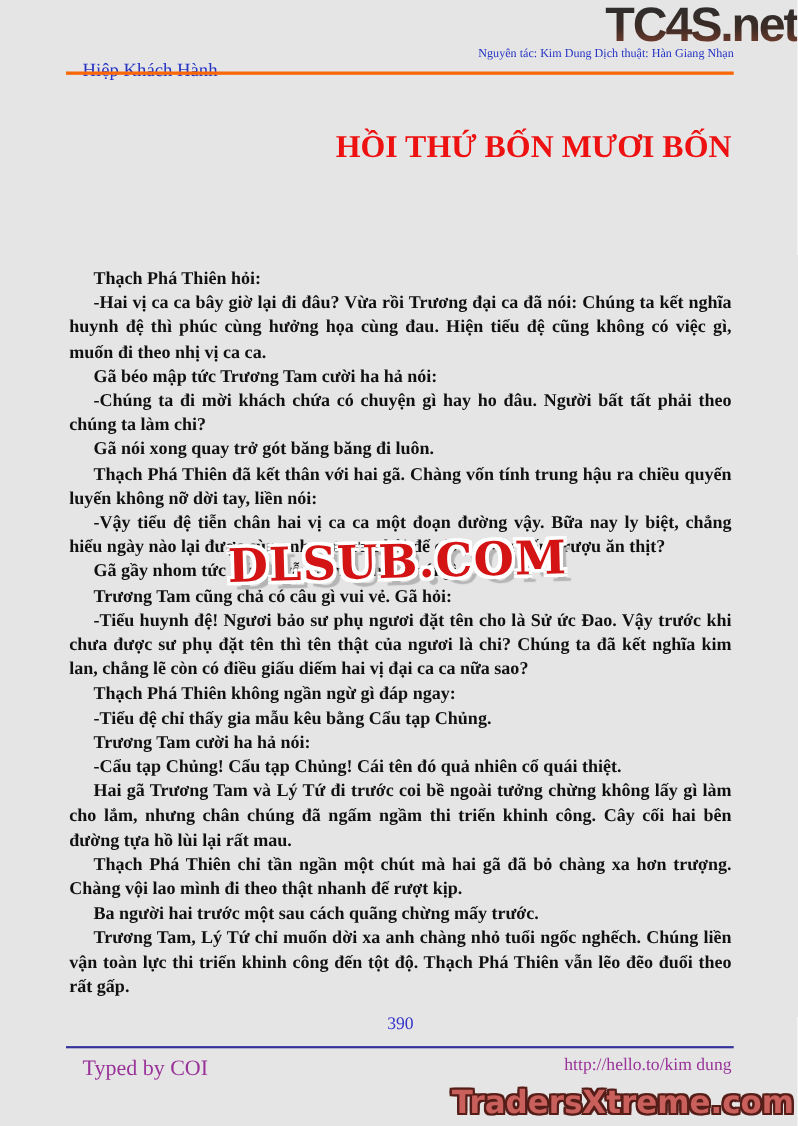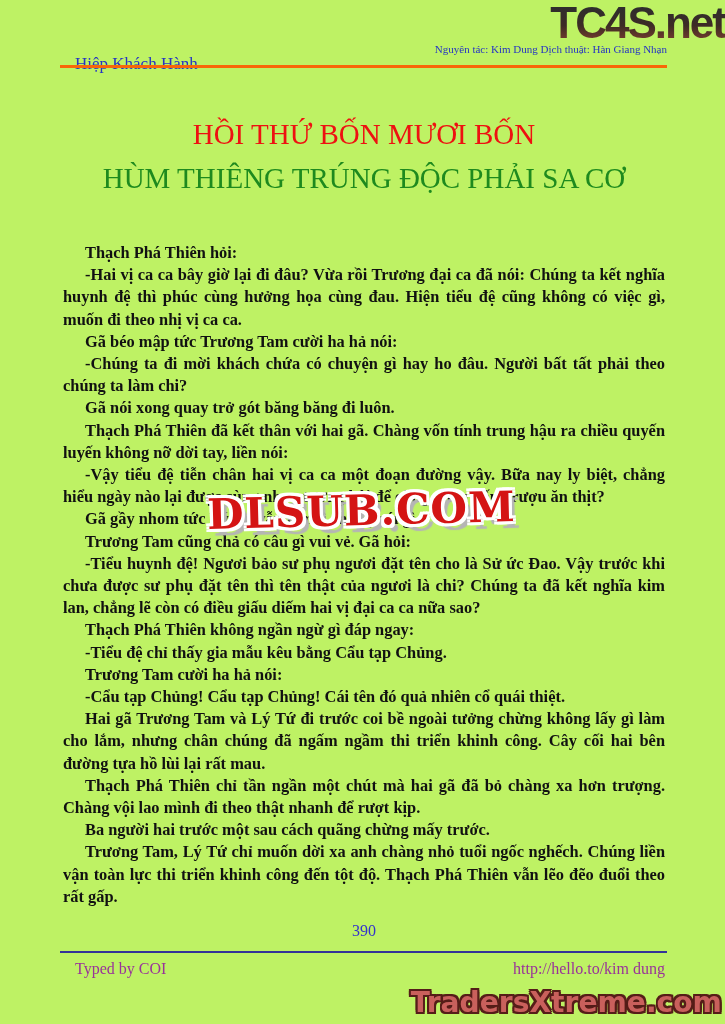--- a/index.html
+++ b/index.html
@@ -1,39 +1,39 @@
 <!DOCTYPE html>
 <html><head>
 <meta charset="utf-8">
 <style>
   html,body{margin:0;padding:0;background:#ffffff;}
   .page{
     position:relative;
     width:725px;height:1024px;
-    background:#bef264;
+    background:#e5e5e5;
     overflow:hidden;
     font-family:"Liberation Serif","DejaVu Serif",serif;
     color:#111;
   }
   
   .tc4s{
     position:absolute;top:-2px;right:0px;
     font-family:"Liberation Sans","DejaVu Sans",sans-serif;
     font-weight:bold;font-size:44px;letter-spacing:-2px;
     background:linear-gradient(#2e2e2e 15%,#3c2b25 55%,#6b3a2c 80%,#9a654f 100%);
     -webkit-background-clip:text;background-clip:text;
     -webkit-text-fill-color:transparent;color:#4a2c22;
     white-space:nowrap;
   }
   
   .hdr-left{position:absolute;left:75px;top:54px;font-size:17px;color:#2634c4;}
   .hdr-right{position:absolute;right:58px;top:43px;font-size:11px;color:#2634c4;white-space:nowrap;}
   .hdr-rule{position:absolute;left:60px;top:65px;width:607px;height:3px;background:#f86708;}
   
-  .title{position:absolute;left:63px;top:112px;width:602px;text-align:center;line-height:44px;white-space:nowrap;}
+  .title{position:absolute;left:63px;top:112px;width:602px;text-align:right;line-height:44px;white-space:nowrap;font-weight:bold;}
   .title .t1{font-size:29px;color:#ee1111;}
   .title .t2{font-size:29px;color:#1e8a1e;}
   
   .body-text{position:absolute;left:63px;top:242px;width:602px;}
   .body-text p{
     margin:0;padding:0;
     font-size:16.4px;line-height:22.2px;
     text-align:justify;text-indent:22px;font-weight:bold;
   }
   
@@ -45,21 +45,21 @@
     transform:rotate(-1.5deg);
     text-shadow:
       -3px -3px 0 #fff, 3px -3px 0 #fff, -3px 3px 0 #fff, 3px 3px 0 #fff,
       -3px 0 0 #fff, 3px 0 0 #fff, 0 -3px 0 #fff, 0 3px 0 #fff,
       6px 7px 1px #b5b5b5;
     white-space:nowrap;
   }
   
   .pagenum{position:absolute;left:63px;top:922px;width:602px;text-align:center;font-size:16px;color:#3333cc;}
   .ftr-rule{position:absolute;left:60px;top:951px;width:607px;height:2px;background:#333399;}
-  .ftr-left{position:absolute;left:75px;top:960px;font-size:16px;color:#993399;}
+  .ftr-left{position:absolute;left:75px;top:960px;font-size:20px;color:#993399;}
   .ftr-right{position:absolute;right:60px;top:960px;font-size:16px;color:#993399;}
   
   .traders{
     position:absolute;right:3px;top:985px;
     font-family:"DejaVu Sans","Liberation Sans",sans-serif;
     font-weight:bold;font-size:29px;letter-spacing:0px;
     color:#c9605c;
     text-shadow:
       -2px -2px 0 #551d18, 2px -2px 0 #551d18, -2px 2px 0 #551d18, 2px 2px 0 #551d18,
       -2px 0 0 #551d18, 2px 0 0 #551d18, 0 -2px 0 #551d18, 0 2px 0 #551d18,
@@ -74,21 +74,20 @@
 <div class="page">
 
   <div class="tc4s">TC4S.net</div>
 
   <div class="hdr-left">Hiệp Khách Hành</div>
   <div class="hdr-right">Nguyên tác: Kim Dung  Dịch thuật: Hàn Giang Nhạn</div>
   <div class="hdr-rule"></div>
 
   <div class="title">
     <div class="t1">HỒI THỨ BỐN MƯƠI BỐN</div>
-    <div class="t2">HÙM THIÊNG TRÚNG ĐỘC PHẢI SA CƠ</div>
   </div>
 
   <div class="body-text" id="body-text">
       <p>Thạch Phá Thiên hỏi:</p>
       <p>-Hai vị ca ca bây giờ lại đi đâu? Vừa rồi Trương đại ca đã nói: Chúng ta kết nghĩa huynh đệ thì phúc cùng hưởng họa cùng đau. Hiện tiểu đệ cũng không có việc gì, muốn đi theo nhị vị ca ca.</p>
       <p>Gã béo mập tức Trương Tam cười ha hả nói:</p>
       <p>-Chúng ta đi mời khách chứa có chuyện gì hay ho đâu. Người bất tất phải theo chúng ta làm chi?</p>
       <p>Gã nói xong quay trở gót băng băng đi luôn.</p>
       <p>Thạch Phá Thiên đã kết thân với hai gã. Chàng vốn tính trung hậu ra chiều quyến luyến không nỡ dời tay, liền nói:</p>
       <p>-Vậy tiểu đệ tiễn chân hai vị ca ca một đoạn đường vậy. Bữa nay ly biệt, chẳng hiểu ngày nào lại được cùng nhau tương hội để cùng nhau uống rượu ăn thịt?</p>

